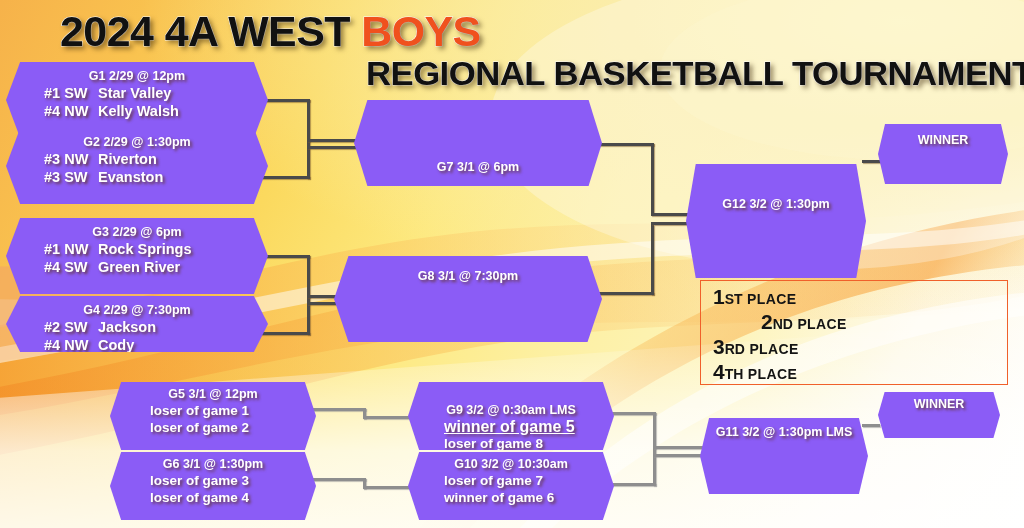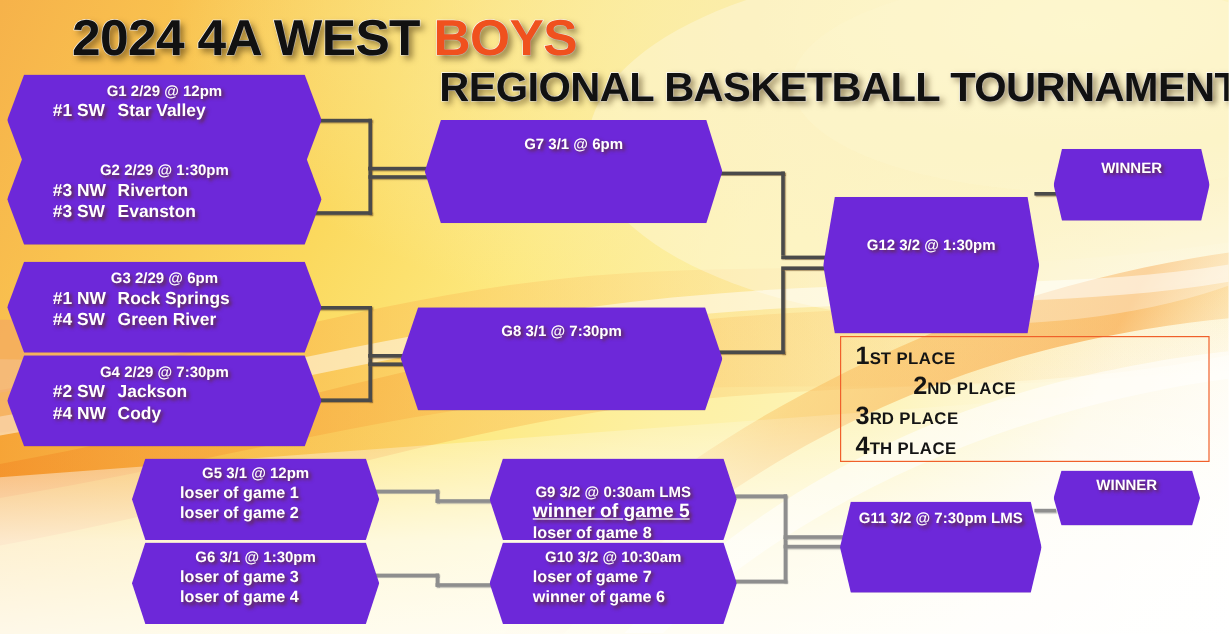--- a/index.html
+++ b/index.html
@@ -48,21 +48,21 @@
   #title-line2{
     left:366px;top:56px;font-size:34px;line-height:34px;
     color:#111111;
     -webkit-text-stroke:1px #ffffff;
     paint-order:stroke fill;
     text-shadow:3px 3px 5px rgba(60,40,10,.55);
   }
   
   .hex{
     position:absolute;
-    background:#6d28d9;
+    background:#8b5cf6;
     clip-path:polygon(5.4% 0%, 94.6% 0%, 100% 50%, 94.6% 100%, 5.4% 100%, 0% 50%);
     filter:drop-shadow(5px 6px 4px rgba(70,45,20,.45));
     box-sizing:border-box;
   }
   .hex .lines{
     position:absolute;left:0;right:0;top:0;
     color:#ffffff;
     font-weight:bold;
     text-shadow:2px 2px 3px rgba(90,45,10,.75);
     white-space:nowrap;
@@ -215,20 +215,23 @@
   <div class="conn light" style="left:862px;top:424px;width:18px;height:6px;">
     <div class="seg" style="left:0;top:0;width:18px;height:3px;"></div>
   </div>
 
   <div class="hex" id="g1" style="left:6px;top:62px;width:262px;height:76px;">
     <div class="lines" style="padding-top:6px;">
       <div class="hdr ctr">G1      2/29  @ 12pm</div>
       <div class="row" style="padding-left:38px;">
         <span class="seed">#1 SW</span><span>Star Valley</span>
       </div>
+      <div class="row" style="padding-left:38px;">
+        <span class="seed">#4 NW</span><span>Kelly Walsh</span>
+      </div>
     </div>
   </div>
 
   <div class="hex" id="g2" style="left:6px;top:128px;width:262px;height:76px;">
     <div class="lines" style="padding-top:6px;">
       <div class="hdr ctr">G2      2/29  @ 1:30pm</div>
       <div class="row" style="padding-left:38px;">
         <span class="seed">#3 NW</span><span>Riverton</span>
       </div>
       <div class="row" style="padding-left:38px;">
@@ -242,34 +245,34 @@
       <div class="hdr ctr">G3      2/29  @ 6pm</div>
       <div class="row" style="padding-left:38px;">
         <span class="seed">#1 NW</span><span>Rock Springs</span>
       </div>
       <div class="row" style="padding-left:38px;">
         <span class="seed">#4 SW</span><span>Green River</span>
       </div>
     </div>
   </div>
 
-  <div class="hex" id="g4" style="left:6px;top:296px;width:262px;height:76px;">
+  <div class="hex" id="g4" style="left:6px;top:296px;width:262px;height:56px;">
     <div class="lines" style="padding-top:6px;">
       <div class="hdr ctr">G4      2/29  @ 7:30pm</div>
       <div class="row" style="padding-left:38px;">
         <span class="seed">#2 SW</span><span>Jackson</span>
       </div>
       <div class="row" style="padding-left:38px;">
         <span class="seed">#4 NW</span><span>Cody</span>
       </div>
     </div>
   </div>
 
   <div class="hex simple" id="g7" style="left:354px;top:100px;width:248px;height:86px;">
-    <div class="lines ctr" style="padding-top:12px;">
+    <div class="lines ctr" style="padding-top:12px;margin-top:47px;">
       <div class="hdr">G7     3/1  @ 6pm</div>
     </div>
   </div>
 
   <div class="hex simple" id="g8" style="left:334px;top:256px;width:268px;height:86px;">
     <div class="lines ctr" style="padding-top:12px;">
       <div class="hdr">G8     3/1  @ 7:30pm</div>
     </div>
   </div>
 
@@ -331,21 +334,21 @@
   <div class="hex" id="g10" style="left:408px;top:452px;width:206px;height:68px;">
     <div class="lines" style="padding-top:4px;">
       <div class="hdr ctr">G10  3/2  @ 10:30am</div>
       <div class="row" style="padding-left:36px;font-size:13.5px;line-height:17px;">loser of game 7</div>
       <div class="row" style="padding-left:36px;font-size:13.5px;line-height:17px;">winner of game 6</div>
     </div>
   </div>
 
   <div class="hex simple" id="g11" style="left:700px;top:418px;width:168px;height:76px;">
     <div class="lines ctr" style="padding-top:6px;">
-      <div class="hdr">G11  3/2  @ 7:30pm LMS</div>
+      <div class="hdr">G11  3/2  @ 1:30pm LMS</div>
     </div>
   </div>
 
   <div class="hex simple" id="winner-consol" style="left:878px;top:392px;width:122px;height:46px;">
     <div class="lines ctr" style="padding-top:4px;">
       <div class="hdr">WINNER</div>
     </div>
   </div>
 
 </div>

